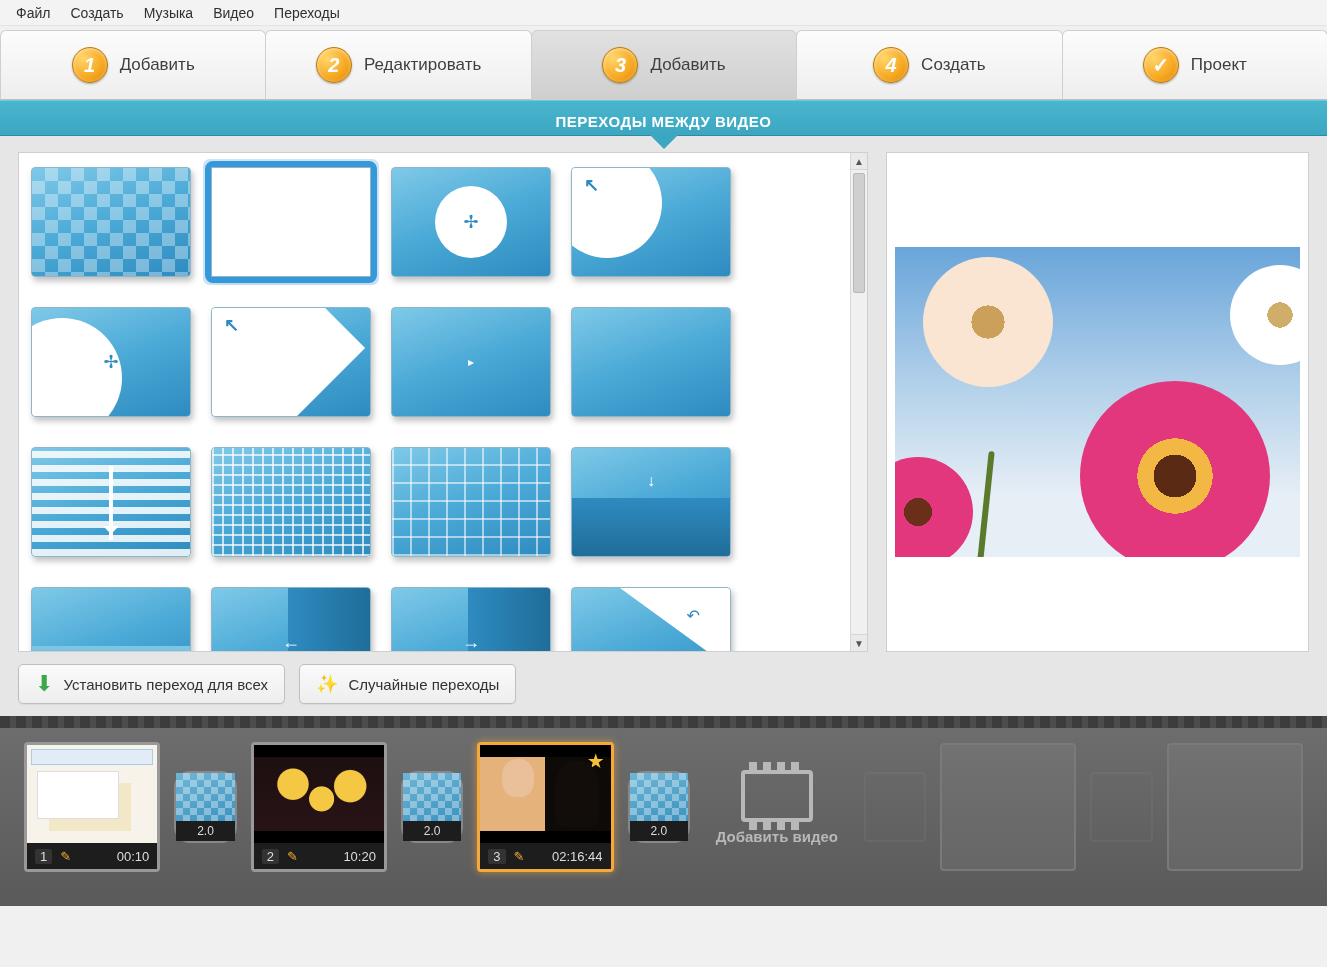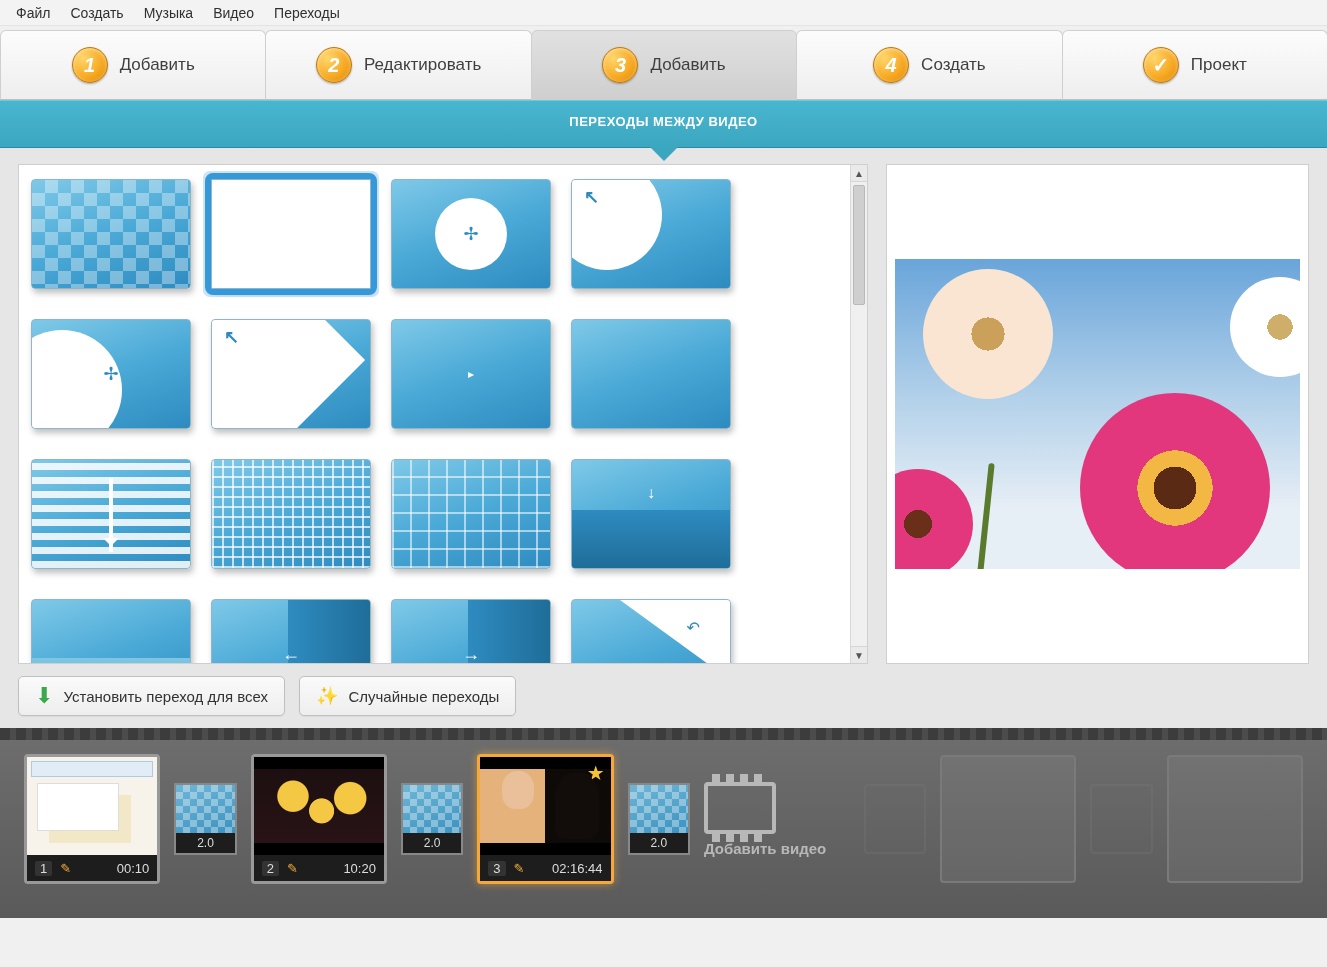--- a/index.html
+++ b/index.html
@@ -36,22 +36,22 @@
     box-shadow: 0 1px 2px rgba(0,0,0,.3), inset 0 1px 4px rgba(255,255,255,.6);
     border: 1px solid #c07a00;
   }
   .step-badge.check { font-style: normal; }
   .step-label { font-size: 17px; color: #3f3f3f; }
 
   
   .banner {
     background: linear-gradient(#49b6cf, #3ba6c0);
     color: #fff; font-weight: bold; letter-spacing: .5px;
-    text-align: center; height: 48px; line-height: 42px;
-    position: relative; font-size: 13px;
+    text-align: center; height: 36px; line-height: 42px;
+    position: relative; font-size: 15px;
     border-top: 1px solid #6bcadf; border-bottom: 1px solid #2f8aa0;
   }
   .banner::after {
     content: "";
     position: absolute; left: 50%; top: 100%; transform: translateX(-50%);
     border: 14px solid transparent; border-top-color: #3ba6c0;
   }
 
   
   .workspace { background: #e6e6e6; padding: 16px 18px 10px 18px; }
@@ -170,32 +170,32 @@
   }
   .clip.sel { border-color: #f4a93a; box-shadow: 0 0 8px rgba(244,169,58,.6); }
   .clip-thumb { height: 98px; background:#111; position:relative; overflow:hidden; }
   .clip-bar { height: 26px; background:#1d1d1d; color:#ddd; display:flex; align-items:center; gap:8px; padding:0 8px; font-size:13px; }
   .clip-bar .num { background:#333; padding:0 5px; border-radius:2px; }
   .clip-bar .pen { color:#f4a93a; }
   .clip-bar .time { margin-left:auto; }
   .star { position:absolute; right:6px; top:4px; color:#f4c23a; font-size:20px; text-shadow:0 0 2px #000;}
 
   .trans-chip {
-    width: 64px; background:#222; border:2px solid #888; border-radius:0;
+    width: 64px; background:#222; border:2px solid #888; border-radius:16px;
     display:flex; flex-direction:column;
   }
   .trans-chip .mini { height:48px; background: linear-gradient(160deg, #6fb6d6 0%, #3b92c0 100%); position:relative; }
   .trans-chip .mini::before { content:""; position:absolute; inset:0;
     background-image: linear-gradient(45deg, rgba(255,255,255,.35) 25%, transparent 25%, transparent 75%, rgba(255,255,255,.35) 75%),
                       linear-gradient(45deg, rgba(255,255,255,.35) 25%, transparent 25%, transparent 75%, rgba(255,255,255,.35) 75%);
     background-size: 14px 14px; background-position: 0 0, 7px 7px; }
   .trans-chip .lbl { height:20px; background:#1d1d1d; color:#ddd; font-size:12px; text-align:center; line-height:20px;}
 
   .add-video {
-    width: 150px; height: 130px; display:flex; flex-direction:column; justify-content:center;
+    width: 150px; height: 130px; display:flex; flex-direction:column; align-items:center; justify-content:center;
     color:#b8b8b8; gap:6px; cursor:pointer;
   }
   .add-video .film { width:72px; height:52px; border:4px solid #b8b8b8; border-radius:4px; position:relative; }
   .add-video .film::before, .add-video .film::after {
     content:""; position:absolute; left:4px; right:4px; height:8px;
     background-image: repeating-linear-gradient(90deg, #b8b8b8 0 8px, transparent 8px 14px);
   }
   .add-video .film::before { top:-12px; }
   .add-video .film::after { bottom:-12px; }
   .add-video .txt { font-size:15px; font-weight:bold; }

